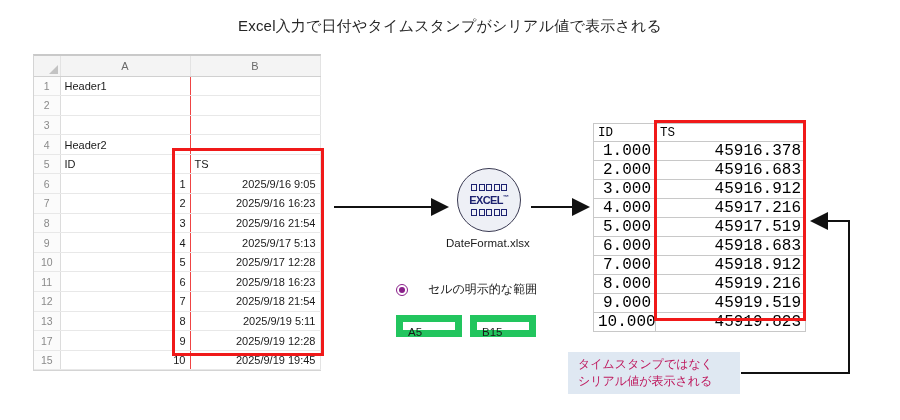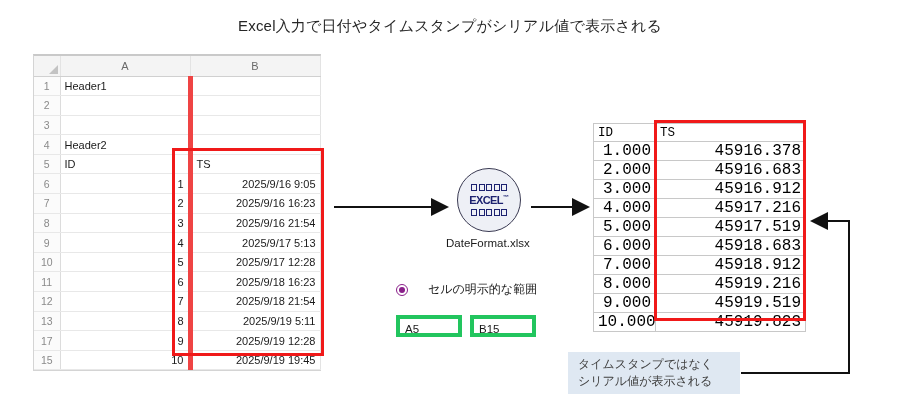--- a/index.html
+++ b/index.html
@@ -39,21 +39,21 @@
   .sheet thead th.corner .tri{
     position:absolute;right:2px;bottom:2px;width:0;height:0;
     border-left:9px solid transparent;border-bottom:9px solid #c3c3c3;
   }
   .sheet tbody th.rh{
     background:#fbfbfb;color:#8a8a8a;text-align:center;font-size:10.5px;
     border-right:1px solid #dcdcdc;
   }
   .sheet td.left{text-align:left;}
   .sheet td.right{text-align:right;}
-  .sheet td.b{border-right:5px solid #ef4444;}
+  .sheet td.b{border-right:1px solid #ef4444;}
 
   
   .redbox{position:absolute;border:3.5px solid #f01919;box-sizing:border-box;pointer-events:none;}
   #redbox-left{left:172px;top:148px;width:152px;height:208px;}
   #redbox-right{left:654px;top:120px;width:152px;height:201px;}
 
   
   .arrowsvg{position:absolute;left:0;top:0;width:900px;height:420px;overflow:visible;}
 
   
@@ -84,21 +84,21 @@
   .radio-row{position:absolute;left:396px;top:281px;display:flex;align-items:center;gap:20px;}
   .radio-dot{
     width:12px;height:12px;border-radius:50%;border:1.6px solid #8a1f8a;
     box-sizing:border-box;display:flex;align-items:center;justify-content:center;
     background:#fff;flex:none;
   }
   .radio-dot i{width:6px;height:6px;border-radius:50%;background:#8a1f8a;display:block;}
   .radio-label{font-size:12px;color:#1a1a1a;white-space:nowrap;}
   .cellinput{
     position:absolute;top:315px;width:66px;height:22px;box-sizing:border-box;
-    border:4px solid #22c55e;background:#fff;font-size:11.5px;color:#1a1a1a;
+    border:7px solid #22c55e;background:#fff;font-size:11.5px;color:#1a1a1a;
     padding:0 5px;line-height:20px;font-family:"Liberation Sans",sans-serif;
   }
   #input-start{left:396px;}
   #input-end{left:470px;}
 
   
   .result{
     position:absolute;left:593px;top:123px;width:212px;
     background:#fff;box-sizing:border-box;
   }
@@ -112,21 +112,21 @@
   }
   .result thead th{text-align:left;background:#fff;color:#000;font-size:12.5px;}
   .result td{text-align:right;color:#000;}
 
   
   .callout{
     position:absolute;left:568px;top:352px;width:172px;height:42px;
     background:#dfe8f2;box-sizing:border-box;
     padding:4px 10px 0 10px;
   }
-  .callout div{font-size:12px;line-height:17px;color:#404040;white-space:nowrap;}
+  .callout div{font-size:12px;line-height:17px;color:#be185d;white-space:nowrap;}
 </style>
 </head>
 <body>
 
 <div class="stage">
 
   <div class="title">Excel入力で日付やタイムスタンプがシリアル値で表示される</div>
 
   <div class="sheet">
     <table>

